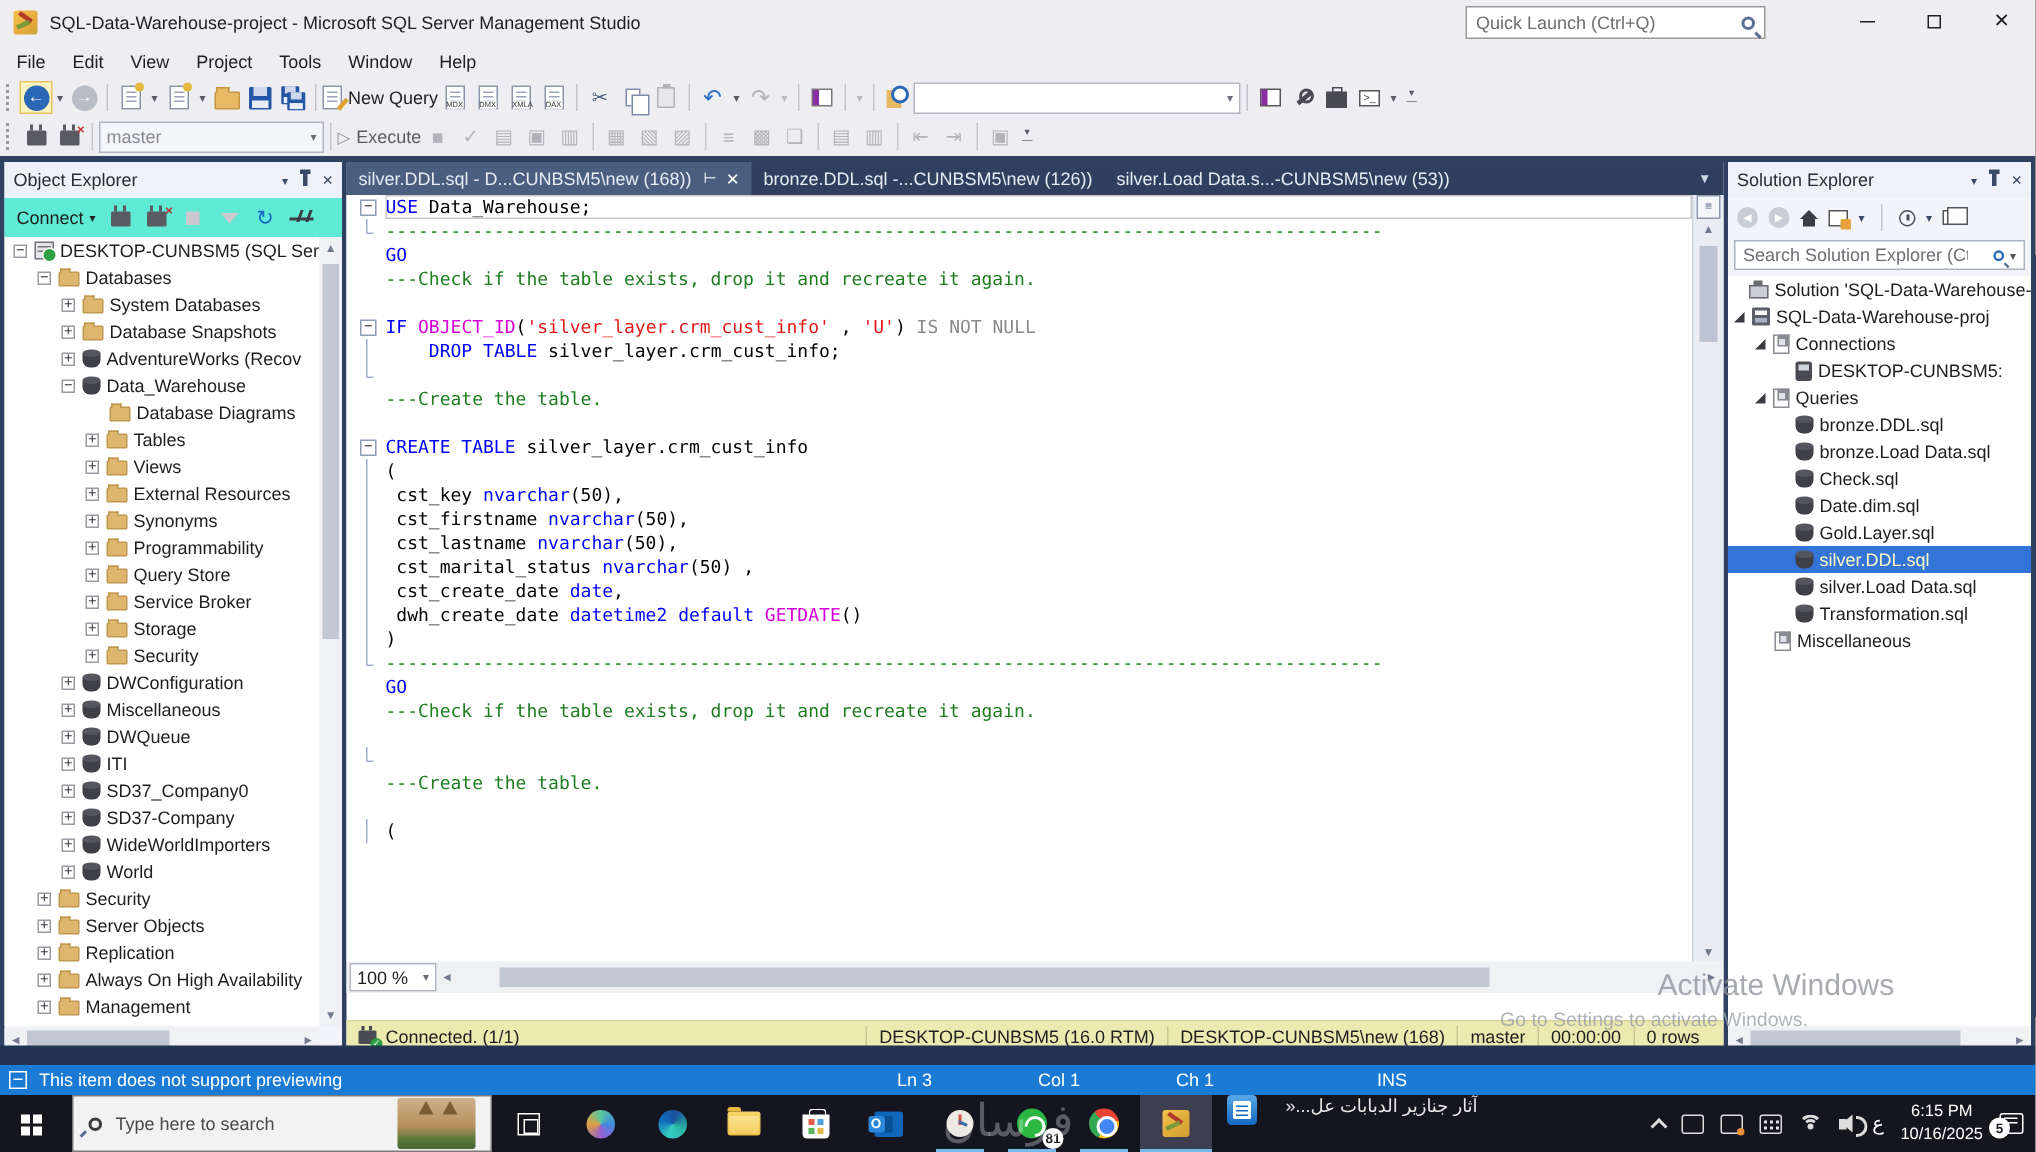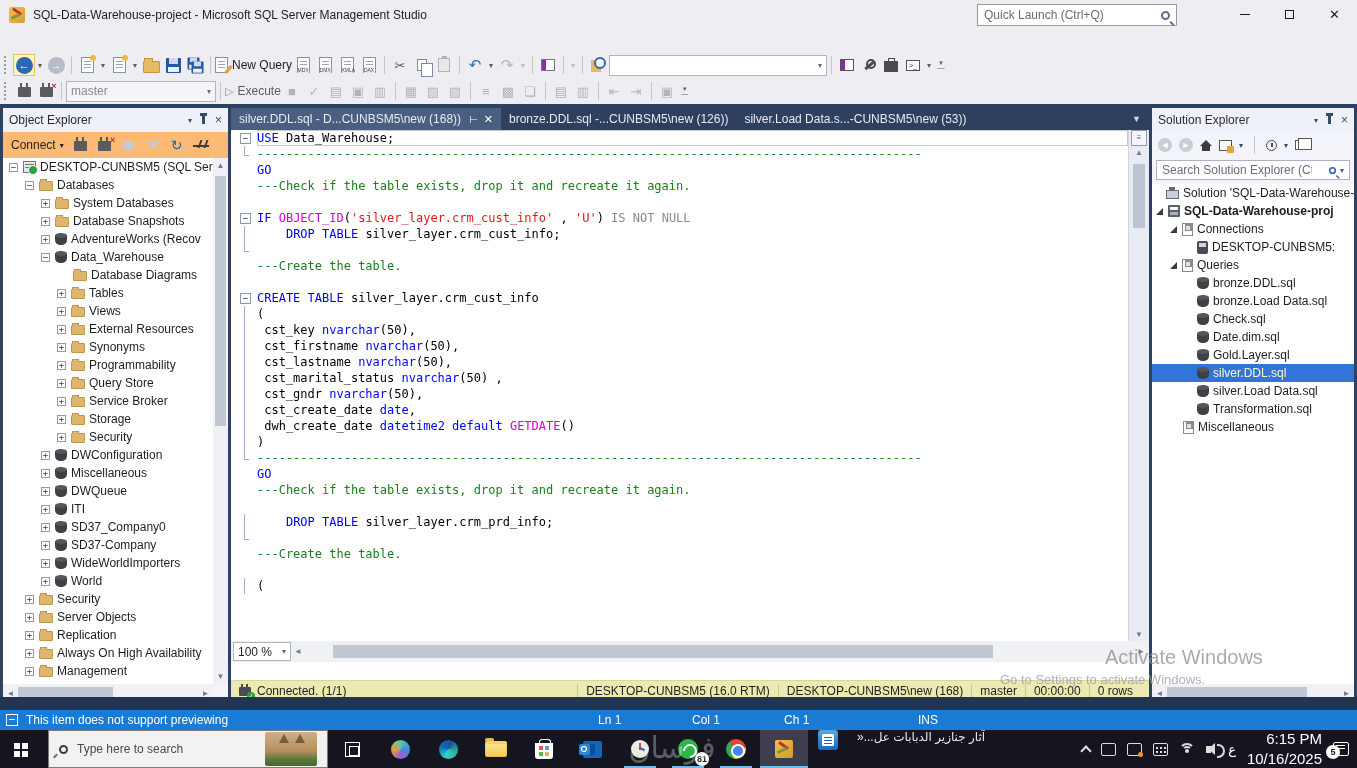--- a/index.html
+++ b/index.html
@@ -83,21 +83,21 @@
   .panel{position:absolute;background:#F2F4F9}
   .ptitle{height:24px;display:flex;align-items:center;padding:0 6px;color:#2b2b33;background:#EEF1F8}
   .ptools{display:flex;margin-left:auto;align-items:center;gap:8px;color:#3b4a66}
   .pt-dd{font-size:8px}
   .pinv{width:3px;height:8px;background:#3b4a66;position:relative;margin:0 2px}
   .pinv::before{content:"";position:absolute;left:-2px;top:-3px;width:7px;height:3px;background:#3b4a66}
   .pclose{font-size:12px}
 
   
   #oe{left:3px;top:4px;width:225px;height:593px}
-  .oetb{height:26px;display:flex;align-items:center;background:#fdba74;padding-left:4px;gap:2px}
+  .oetb{height:26px;display:flex;align-items:center;background:#5eead4;padding-left:4px;gap:2px}
   .oetb .txtbtn{display:flex;align-items:center;gap:4px;padding:2px 4px;color:#1e1e1e}
   .plug{width:13px;height:10px;background:#5a5a62;position:relative;border-radius:1px;margin-top:2px}
   .plug::before{content:"";position:absolute;top:-4px;left:2px;width:2px;height:4px;background:#5a5a62;box-shadow:6px 0 #5a5a62}
   .plug.px::after{content:"×";position:absolute;color:#c03028;font-size:9px;font-weight:bold;right:-4px;top:-6px}
   .sq-dis{width:9px;height:9px;background:#c9c9cf}
   .funnel{width:0;height:0;border-left:6px solid transparent;border-right:6px solid transparent;border-top:7px solid #c9c9cf;position:relative}
   .funnel::after{content:"";position:absolute;left:-1px;top:-7px;width:2px;height:10px;background:#c9c9cf;display:none}
   .refresh{color:#1a66c0;font-size:14px;line-height:12px}
   .pulse{width:16px;height:10px;position:relative}
   .pulse::before{content:"";position:absolute;left:0;top:5px;width:16px;height:2px;background:#3b3b42}
@@ -172,21 +172,21 @@
   .ic-clock::after{content:"";position:absolute;left:4px;top:2px;width:1.5px;height:4px;background:#4a4a52}
   .ic-sync{width:12px;height:10px;border:1px solid #555;background:#fff;position:relative}
   .ic-sync::before{content:"";position:absolute;left:2px;top:-3px;width:12px;height:10px;border:1px solid #555;background:#fff}
   .sesearch{height:24px;padding:2px 4px;background:#F2F4F9}
   .sebox{height:20px;background:#fff;border:1px solid #aab2c4;display:flex;align-items:center;padding:0 5px;color:#6d6d74}
   .sebox .mag{border-color:#2a67b5;transform:scale(.8);margin-left:auto}
   .sebox .dd{font-size:8px;color:#555;margin-left:3px}
   #se .treewrap{top:76px}
   .trow.sel{background:#3374D9}
   .trow.sel .tlabel{color:#fef9c3}
-  .bold .tlabel{font-weight:bold}
+  .bold .tlabel{font-weight:normal}
 
   
   .darkstrip{position:absolute;left:0;top:697px;width:100%;height:13px;background:#233450}
   .appstatus{position:absolute;left:0;top:710px;width:100%;height:20px;background:#1B7AD3;color:#fff;display:flex;align-items:center;font-size:12px}
   .appstatus .picon{width:12px;height:12px;border:1px solid #fff;margin:0 8px 0 6px;position:relative}
   .appstatus .picon::after{content:"";position:absolute;left:2px;top:4px;width:6px;height:1px;background:#fff}
   .as-pos{position:absolute;white-space:nowrap}
 
   
   .actwm{position:absolute;left:1105px;top:646px;color:#8a8f96;font-size:20px;opacity:.75;pointer-events:none;z-index:50}
@@ -242,21 +242,21 @@
   .tr-ic.kb::before{content:"";position:absolute;left:2px;top:3px;width:2px;height:2px;background:#ddd;box-shadow:4px 0 #ddd,8px 0 #ddd,0 4px #ddd,4px 4px #ddd,8px 4px #ddd}
   .wifi{width:16px;height:12px;position:relative;overflow:hidden}
   .wifi span{position:absolute;border:2px solid #ddd;border-color:#ddd transparent transparent transparent;border-radius:50%}
   .wifi .w1{left:0;top:0;width:16px;height:16px}
   .wifi .w2{left:3px;top:3px;width:10px;height:10px}
   .wifi .w3{left:6px;top:6px;width:4px;height:4px;background:#ddd;border:none;border-radius:50%}
   .spk{width:5px;height:7px;background:#ddd;position:relative;margin-right:6px}
   .spk::before{content:"";position:absolute;left:2px;top:-3px;border-top:6px solid transparent;border-bottom:6px solid transparent;border-right:7px solid #ddd}
   .spk::after{content:"";position:absolute;left:11px;top:-2px;width:6px;height:10px;border:2px solid #ddd;border-left:none;border-radius:0 8px 8px 0}
   .lang{font-size:13px;color:#fff}
-  .clock{font-size:15px;color:#fff;text-align:right;line-height:1.35}
+  .clock{font-size:11px;color:#fff;text-align:center;line-height:1.35}
   .notif{width:16px;height:14px;border:1.5px solid #fff;border-radius:2px;position:relative}
   .notif::before{content:"";position:absolute;left:2px;top:2px;width:9px;height:1px;background:#fff;box-shadow:0 3px #fff}
   .nbadge{position:absolute;left:-8px;bottom:-4px;width:14px;height:14px;background:#fff;border-radius:50%;color:#1a1a26;font-size:9px;font-weight:bold;text-align:center;line-height:14px}
 </style>
 </head>
 <body>
 
 <div class="screen">
 
   <div class="titlebar">
@@ -270,20 +270,29 @@
       <div class="winbtn">
           <span class="minbar"></span>
         </div>
       <div class="winbtn">
           <span class="restore"></span>
         </div>
       <div class="winbtn">✕</div>
     </div>
   </div>
 
+  <div class="menubar" id="menubar">
+      <span class="menu-item">File</span>
+      <span class="menu-item">Edit</span>
+      <span class="menu-item">View</span>
+      <span class="menu-item">Project</span>
+      <span class="menu-item">Tools</span>
+      <span class="menu-item">Window</span>
+      <span class="menu-item">Help</span>
+    </div>
 
   <div class="tbrow tb1">
     <span class="grip"></span>
     <span class="tbi hl">
         <span class="circle-btn">←</span>
       </span>
     <span class="caret">▾</span>
     <span class="tbi">
         <span class="circle-btn dis">→</span>
       </span>
@@ -670,29 +679,27 @@
           <div class="code-line"><span class="gut v"></span><span class="codetxt"><span class="pl">    </span><span class="kw">DROP TABLE</span><span class="pl"> silver_layer.crm_cust_info;</span></span></div>
           <div class="code-line"><span class="gut e"></span><span class="codetxt"></span></div>
           <div class="code-line"><span class="gut n"></span><span class="codetxt"><span class="cmt">---Create the table.</span></span></div>
           <div class="code-line"><span class="gut n"></span><span class="codetxt"></span></div>
           <div class="code-line"><span class="gut m"></span><span class="codetxt"><span class="kw">CREATE TABLE</span><span class="pl"> silver_layer.crm_cust_info</span></span></div>
           <div class="code-line"><span class="gut v"></span><span class="codetxt"><span class="pl">(</span></span></div>
           <div class="code-line"><span class="gut v"></span><span class="codetxt"><span class="pl"> cst_key </span><span class="kw">nvarchar</span><span class="pl">(50),</span></span></div>
           <div class="code-line"><span class="gut v"></span><span class="codetxt"><span class="pl"> cst_firstname </span><span class="kw">nvarchar</span><span class="pl">(50),</span></span></div>
           <div class="code-line"><span class="gut v"></span><span class="codetxt"><span class="pl"> cst_lastname </span><span class="kw">nvarchar</span><span class="pl">(50),</span></span></div>
           <div class="code-line"><span class="gut v"></span><span class="codetxt"><span class="pl"> cst_marital_status </span><span class="kw">nvarchar</span><span class="pl">(50) ,</span></span></div>
-          <div class="code-line"><span class="gut v"></span><span class="codetxt"><span class="pl"> cst_gndr </span><span class="kw">nvarchar</span><span class="pl">(50),</span></span></div>
           <div class="code-line"><span class="gut v"></span><span class="codetxt"><span class="pl"> cst_create_date </span><span class="kw">date</span><span class="pl">,</span></span></div>
           <div class="code-line"><span class="gut v"></span><span class="codetxt"><span class="pl"> dwh_create_date </span><span class="kw">datetime2</span><span class="pl"> </span><span class="kw">default</span><span class="pl"> </span><span class="fn">GETDATE</span><span class="pl">()</span></span></div>
           <div class="code-line"><span class="gut v"></span><span class="codetxt"><span class="pl">)</span></span></div>
           <div class="code-line"><span class="gut e"></span><span class="codetxt"><span class="cmt">--------------------------------------------------------------------------------------------</span></span></div>
           <div class="code-line"><span class="gut n"></span><span class="codetxt"><span class="kw">GO</span></span></div>
           <div class="code-line"><span class="gut n"></span><span class="codetxt"><span class="cmt">---Check if the table exists, drop it and recreate it again.</span></span></div>
           <div class="code-line"><span class="gut n"></span><span class="codetxt"></span></div>
-          <div class="code-line"><span class="gut v"></span><span class="codetxt"><span class="pl">    </span><span class="kw">DROP TABLE</span><span class="pl"> silver_layer.crm_prd_info;</span></span></div>
           <div class="code-line"><span class="gut e"></span><span class="codetxt"></span></div>
           <div class="code-line"><span class="gut n"></span><span class="codetxt"><span class="cmt">---Create the table.</span></span></div>
           <div class="code-line"><span class="gut n"></span><span class="codetxt"></span></div>
           <div class="code-line"><span class="gut v"></span><span class="codetxt"><span class="pl">(</span></span></div>
         </div>
       <div class="esb">
         <span class="splitbox">≡</span>
         <span class="vsb arr" style="top:18px;right:0;width:20px;background:none;color:#70798e;font-size:8px;text-align:center">▲</span>
         <span style="position:absolute;top:34px;left:4px;width:12px;height:64px;background:#BCC3D2"></span>
         <span class="vsb arr" style="bottom:2px;right:0;width:20px;background:none;color:#70798e;font-size:8px;text-align:center">▼</span>
@@ -837,21 +844,21 @@
           <span class="hthumb" style="width:140px"></span>
         <span class="arr" style="margin-left:auto">►</span>
       </div>
     </div>
   </div>
 
   <div class="darkstrip"></div>
   <div class="appstatus">
     <span class="picon"></span>
     <span>This item does not support previewing</span>
-    <span class="as-pos" style="left:598px">Ln 1</span>
+    <span class="as-pos" style="left:598px">Ln 3</span>
     <span class="as-pos" style="left:692px">Col 1</span>
     <span class="as-pos" style="left:784px">Ch 1</span>
     <span class="as-pos" style="left:918px">INS</span>
   </div>
 
   <div class="actwm">Activate Windows</div>
   <div class="actwm2">Go to Settings to activate Windows.</div>
   <div class="arwm">فرسان</div>
 
   <div class="taskbar">

